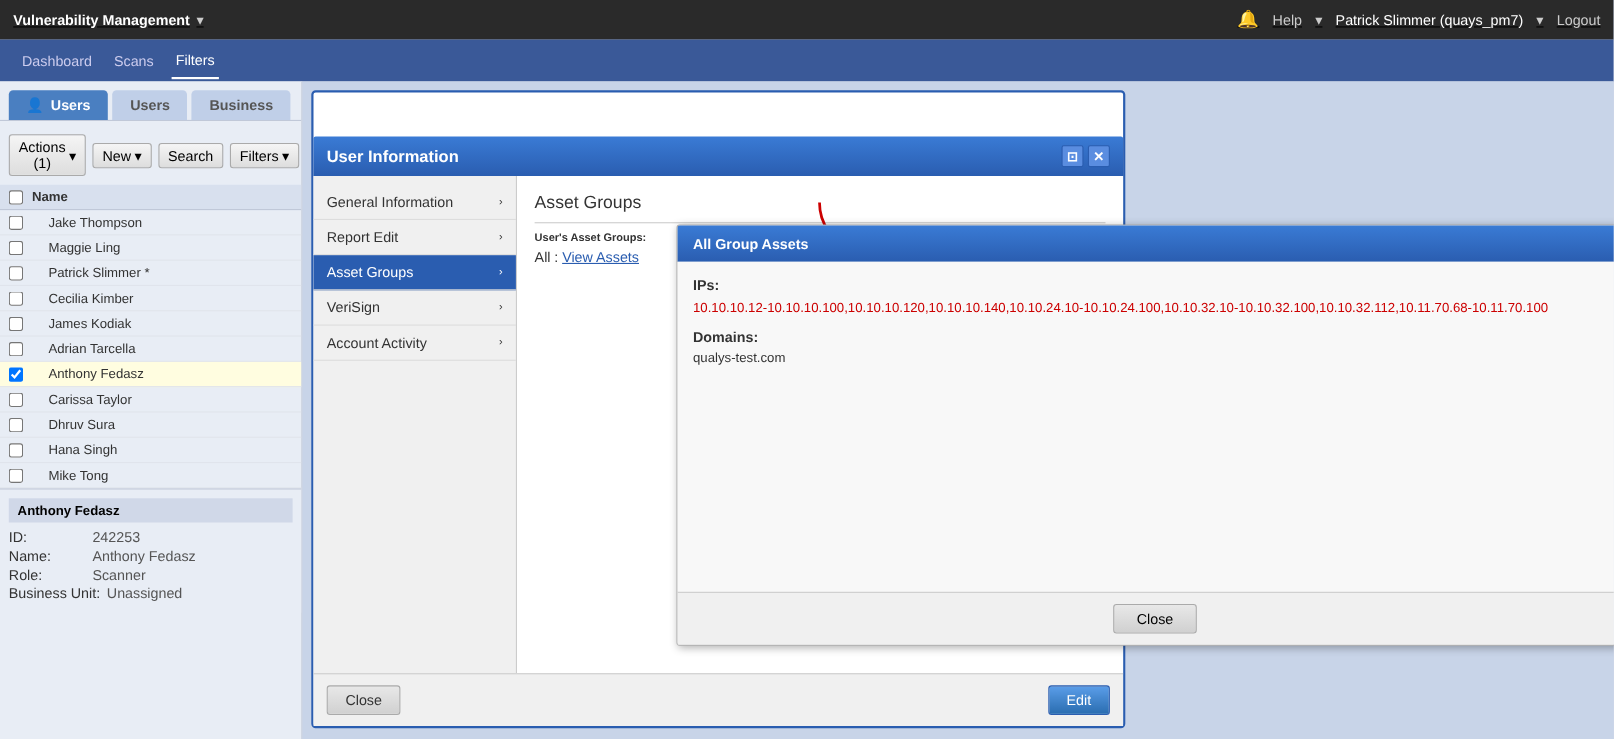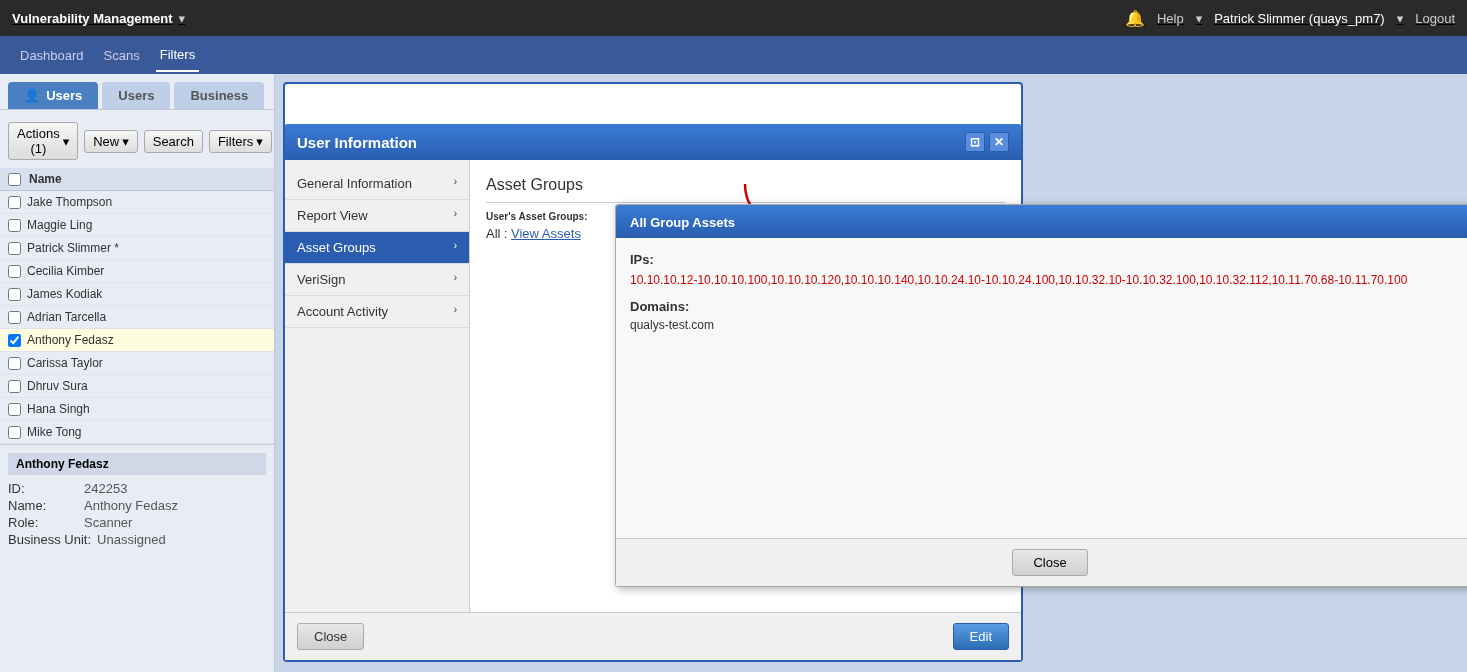--- a/index.html
+++ b/index.html
@@ -105,21 +105,21 @@
       background: #d8e0ee;
     }
     .sidebar-table-header span { font-weight: bold; font-size: 12px; color: #333; }
     .user-list { list-style: none; }
     .user-list-item {
       display: flex;
       align-items: center;
       padding: 4px 8px;
       border-bottom: 1px solid #e0e4ec;
       cursor: pointer;
-      gap: 6px;
+      gap: 23px;
     }
     .user-list-item.selected { background: #fffde0; }
     .user-list-item input[type=checkbox] { margin: 0; }
     .user-list-item .username { color: #333; font-size: 12px; }
 
     .sidebar-footer {
       border-top: 1px solid #c0c8d8;
       padding: 8px;
       background: #e8edf5;
     }
@@ -174,20 +174,21 @@
 
     
     .modal-left-nav {
       width: 185px;
       background: #f0f0f0;
       border-right: 1px solid #ccc;
       padding: 8px 0;
     }
     .modal-nav-item {
       display: flex;
+      align-items: center;
       justify-content: space-between;
       padding: 8px 12px;
       cursor: pointer;
       border-bottom: 1px solid #ddd;
       font-size: 13px;
       color: #333;
     }
     .modal-nav-item.active {
       background: #2a5db0;
       color: #fff;
@@ -435,21 +436,21 @@
       </div>
 
       <div class="modal-body">
 
         <div class="modal-left-nav">
           <div class="modal-nav-item">
             <span>General Information</span>
             <span class="chevron">›</span>
           </div>
           <div class="modal-nav-item">
-            <span>Report View</span>
+            <span>Report Edit</span>
             <span class="chevron">›</span>
           </div>
           <div class="modal-nav-item active">
             <span>Asset Groups</span>
             <span class="chevron">›</span>
           </div>
           <div class="modal-nav-item">
             <span>VeriSign</span>
             <span class="chevron">›</span>
           </div>

